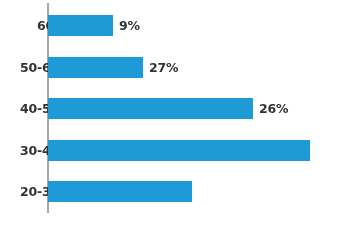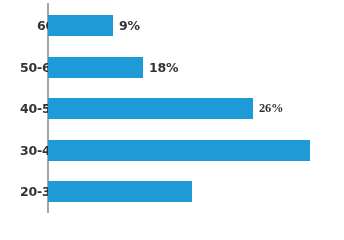--- a/index.html
+++ b/index.html
@@ -74,27 +74,27 @@
 
   <div class="bar-row" style="top:15px;">
     <span class="cat-label">60-</span>
     <div class="bar" style="width:65px;"></div>
     <span class="val-label" style="left:119px;">9%</span>
   </div>
 
   <div class="bar-row" style="top:57px;">
     <span class="cat-label">50-60</span>
     <div class="bar" style="width:95px;"></div>
-    <span class="val-label" style="left:149px;">18%</span>
+    <span class="val-label" style="left:149px;">27%</span>
   </div>
 
   <div class="bar-row" style="top:98px;">
     <span class="cat-label">40-50</span>
     <div class="bar" style="width:205px;"></div>
-    <span class="val-label" style="left:259px;font-family:Liberation Serif, serif;">26%</span>
+    <span class="val-label" style="left:259px;">26%</span>
   </div>
 
   <div class="bar-row" style="top:140px;">
     <span class="cat-label">30-40</span>
     <div class="bar" style="width:262px;"></div>
   </div>
 
   <div class="bar-row" style="top:181px;">
     <span class="cat-label">20-30</span>
     <div class="bar" style="width:144px;"></div>

